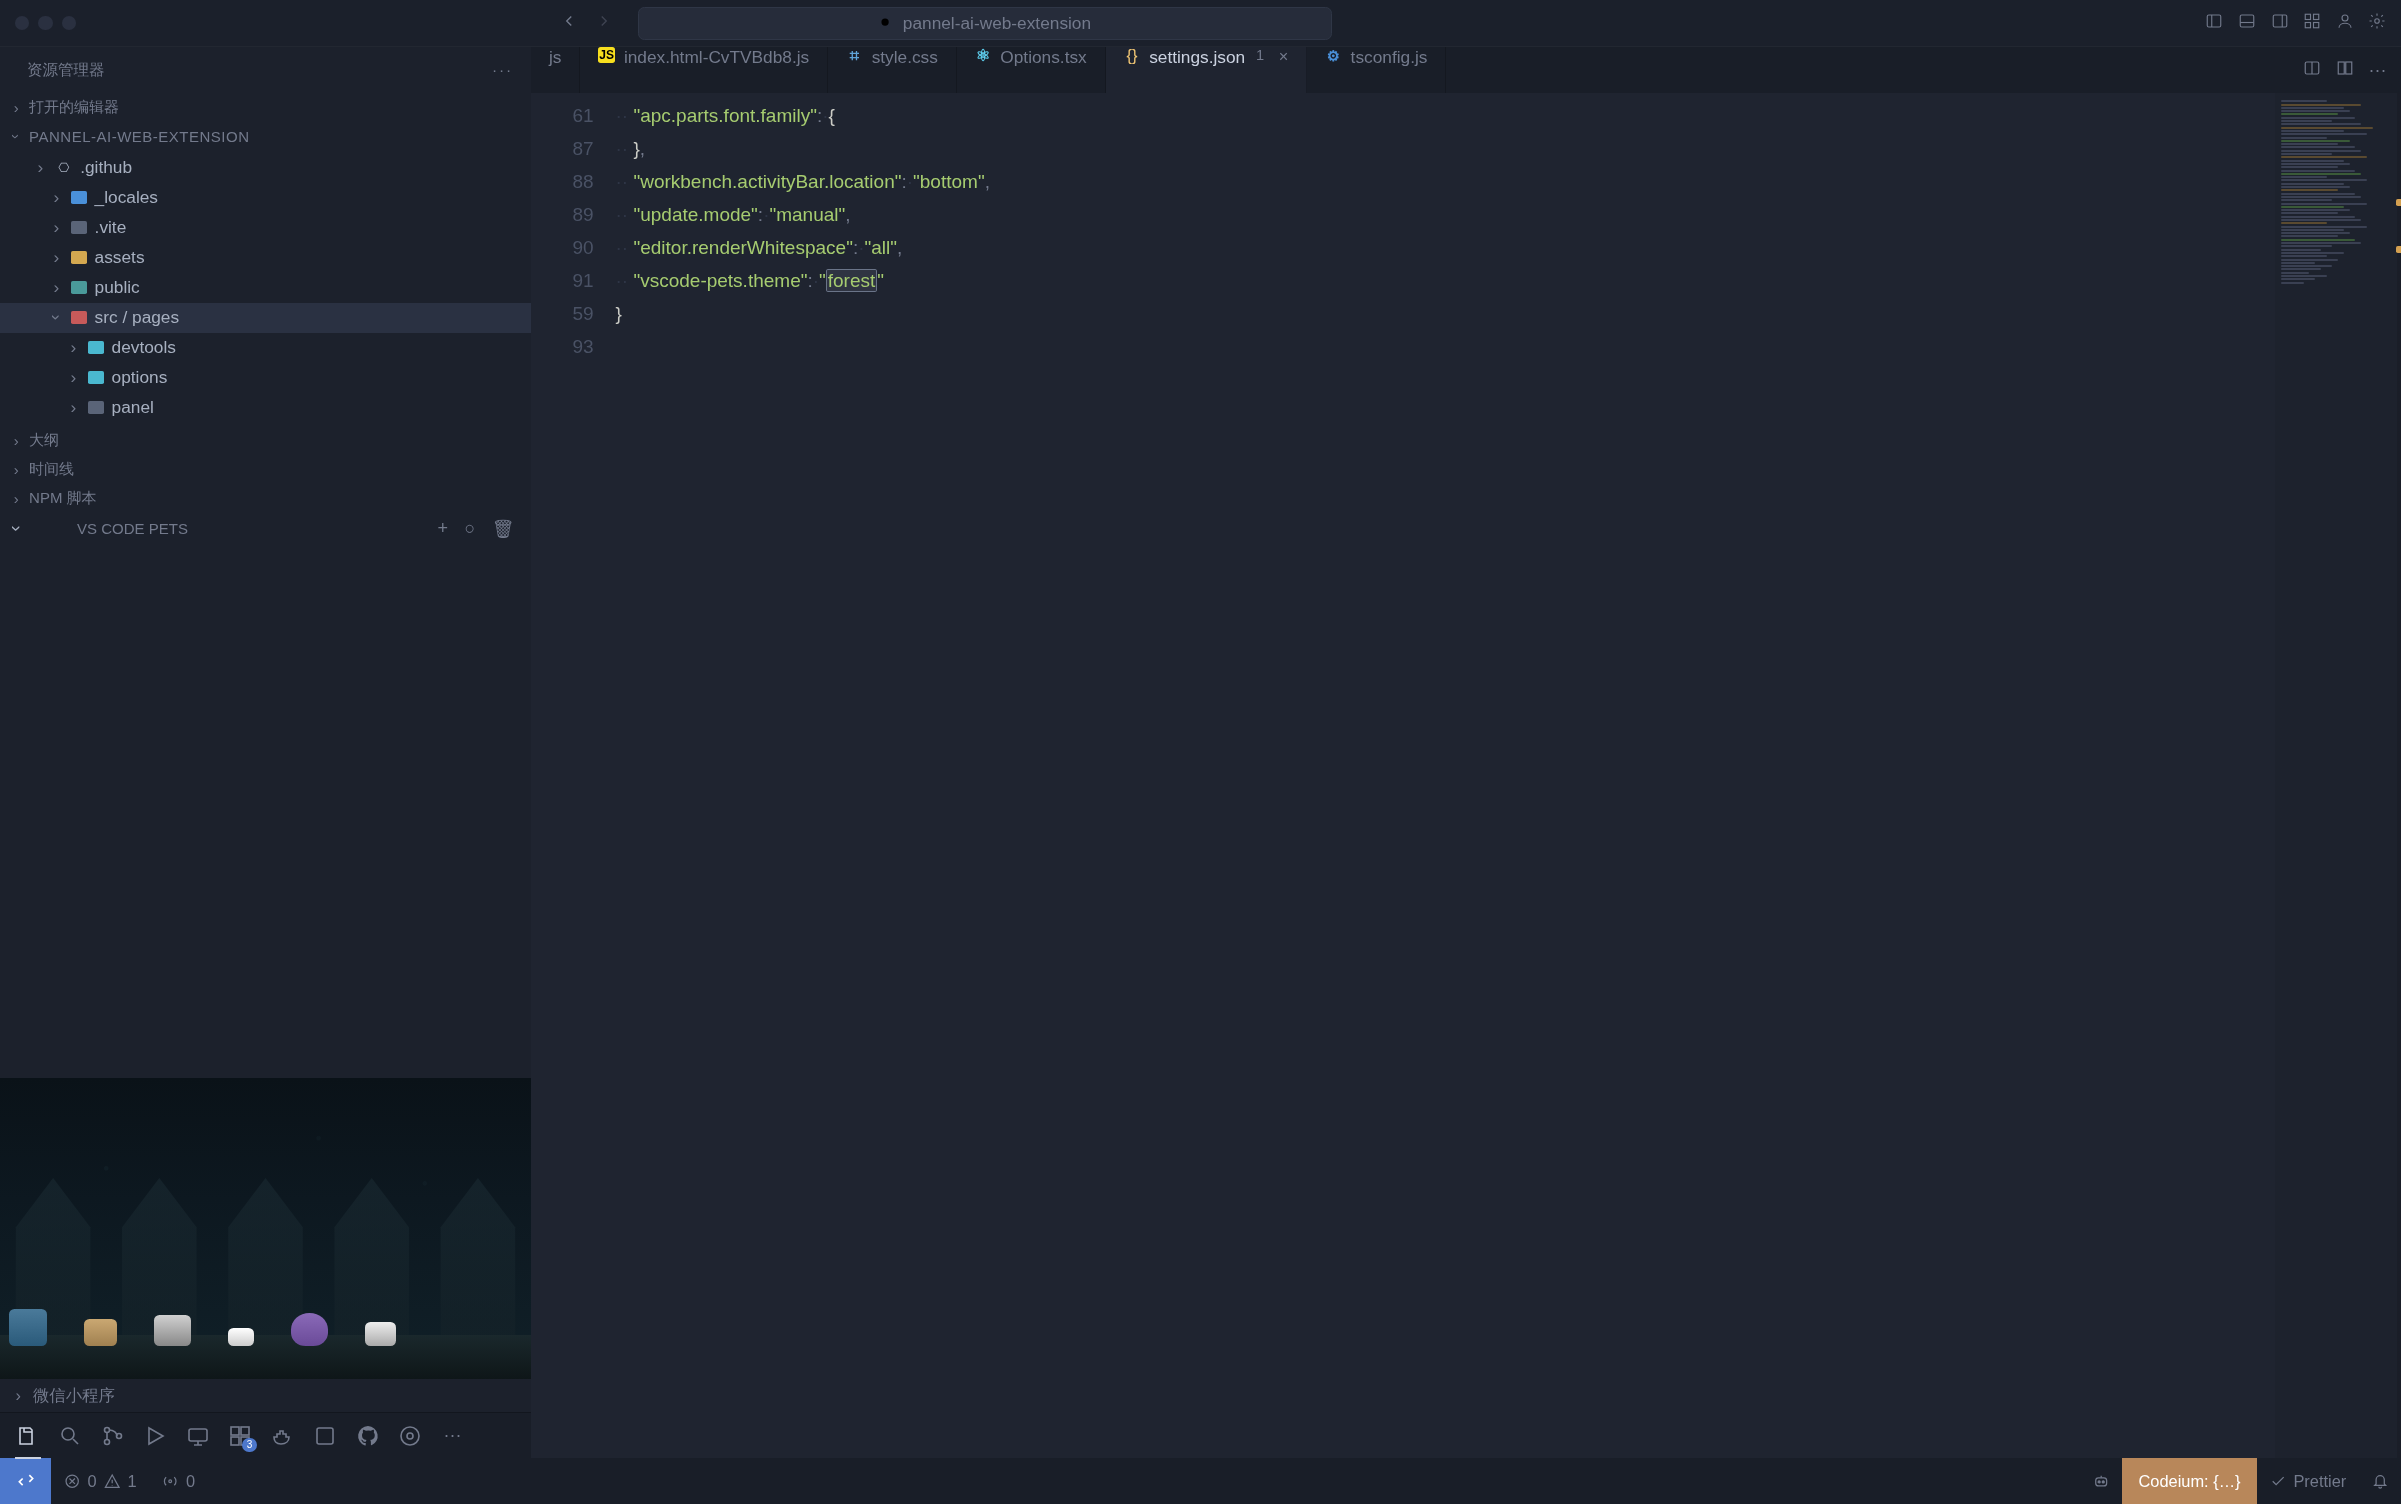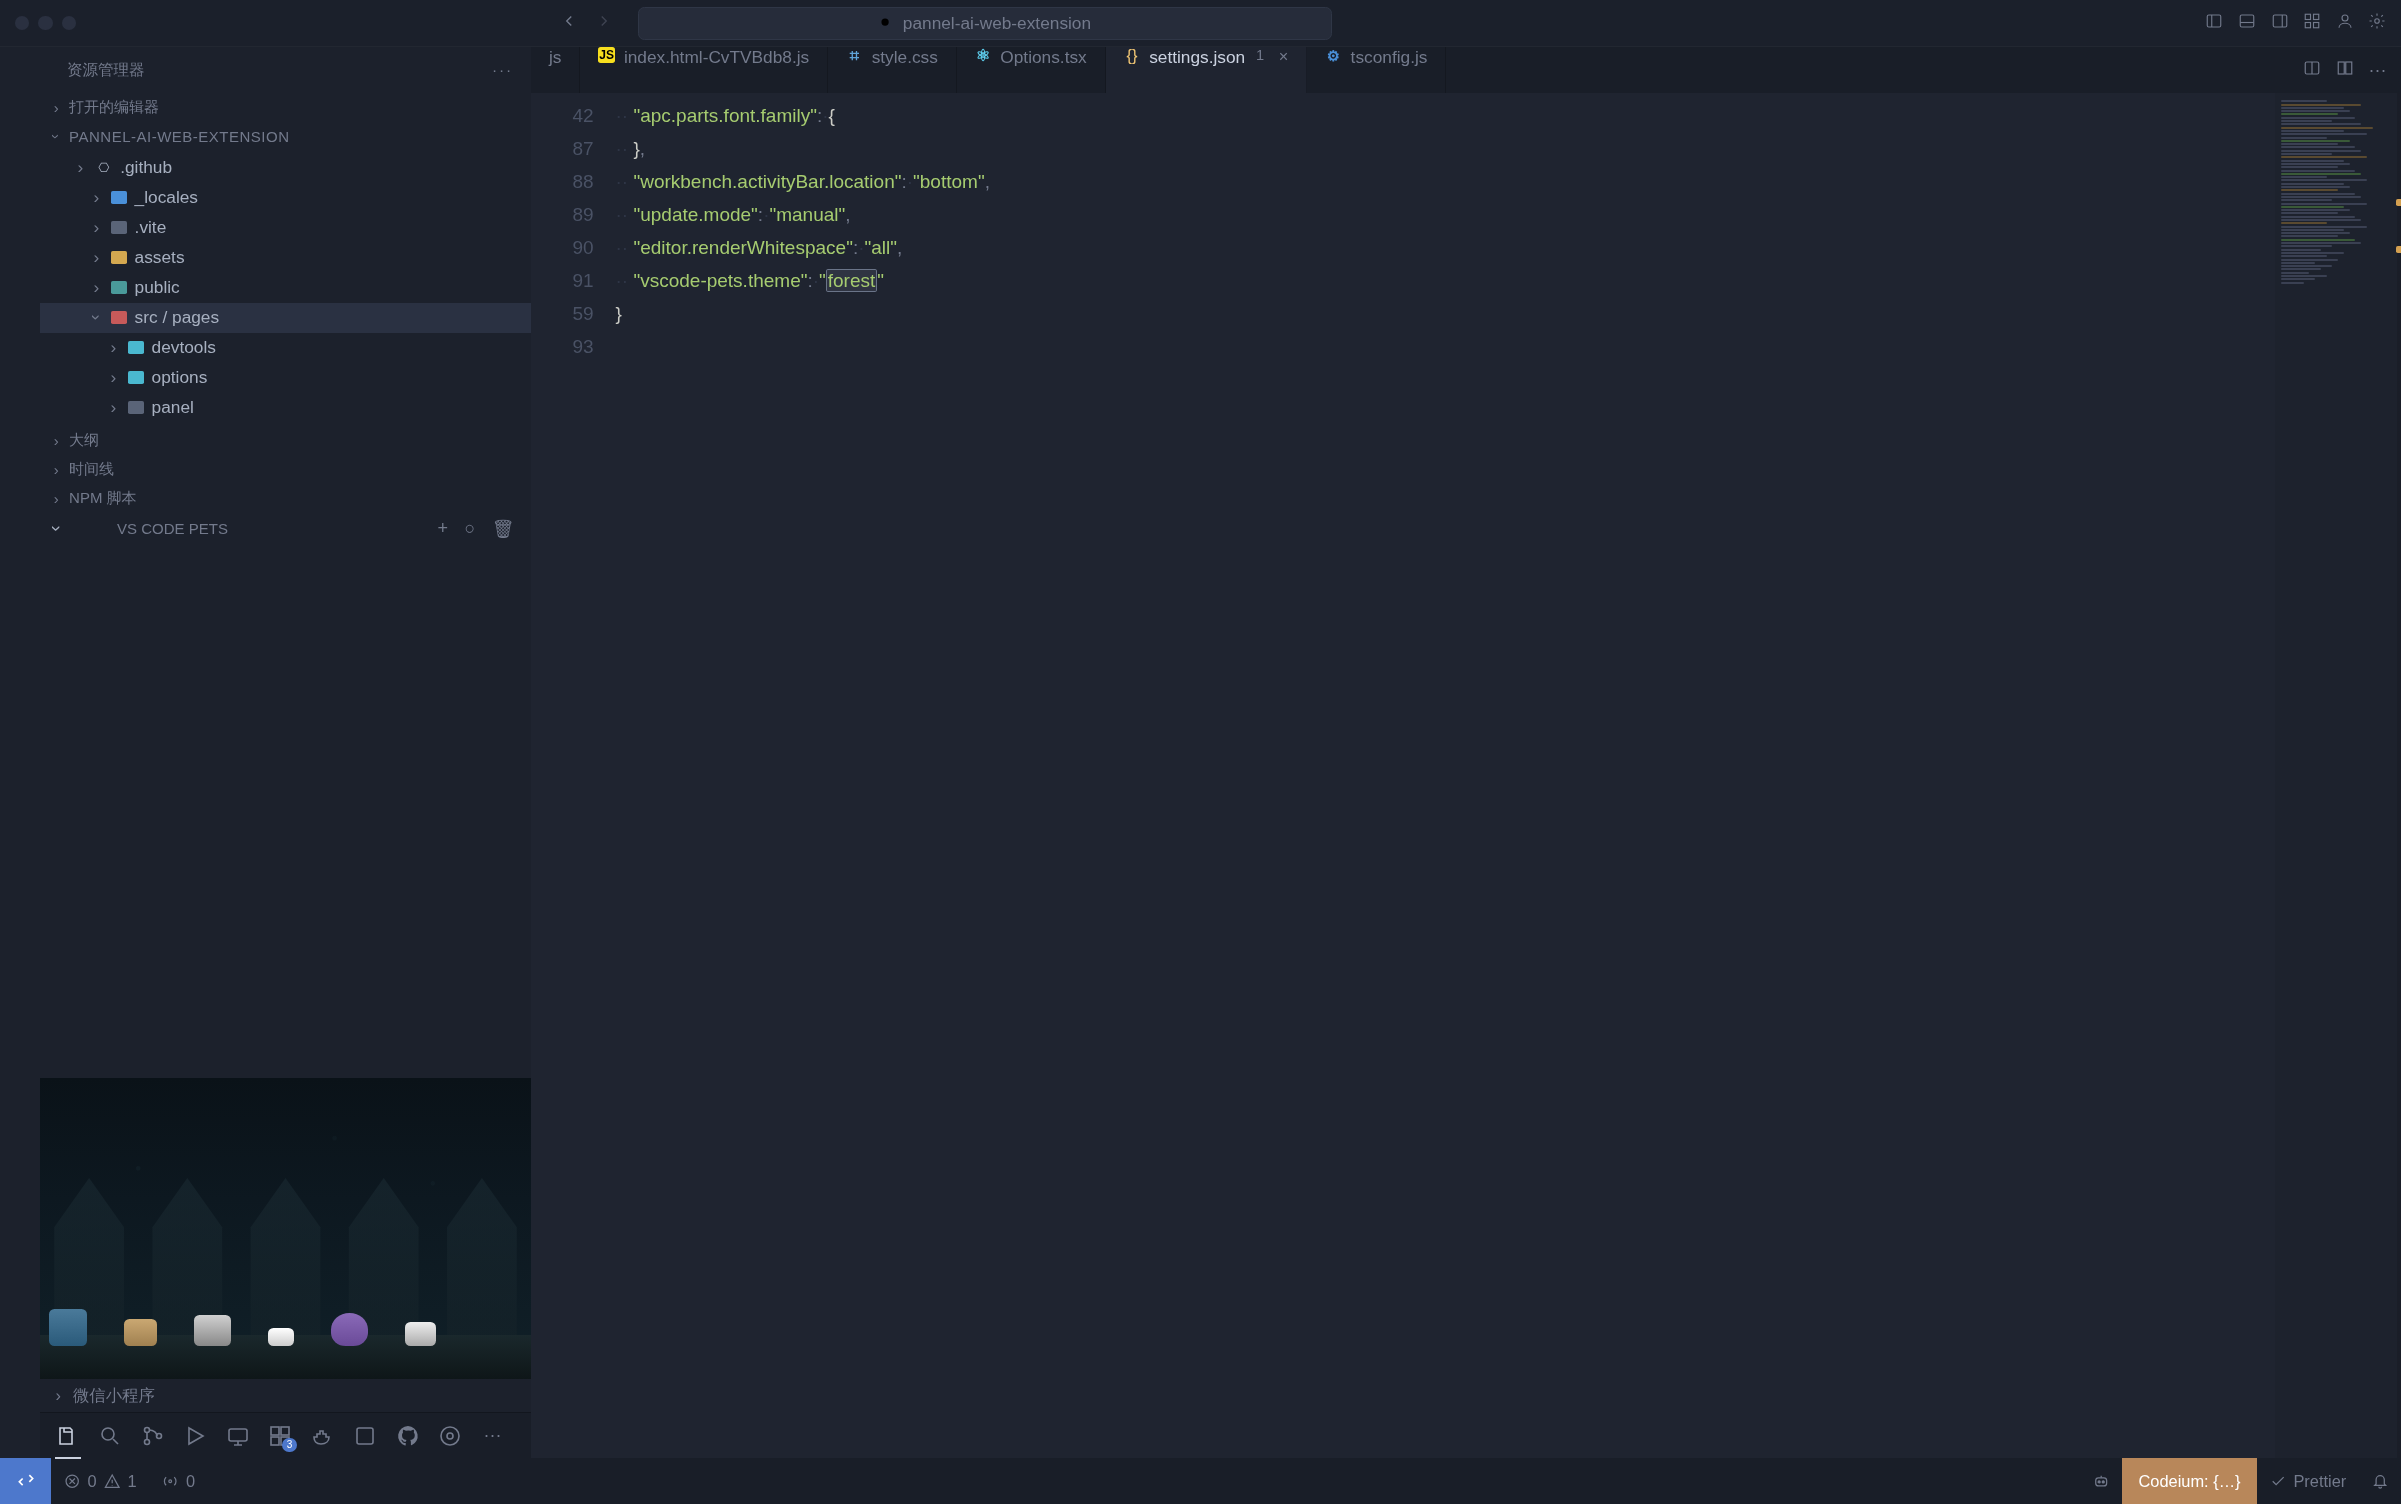--- a/index.html
+++ b/index.html
@@ -35,21 +35,21 @@
   .tb-dots{display:flex;gap:9px;}
   .dot{width:14.6px;height:14.6px;border-radius:50%;background:#2a3040;}
   .tb-nav{margin-left:auto;display:flex;gap:16.4px;align-items:center;}
   .tb-nav svg{width:18px;height:18px;stroke:var(--text-dim);fill:none;stroke-width:1.8;}
   .search{flex:0 0 694px;height:33px;background:#262c3a;border:0.9px solid #2f3646;border-radius:6.4px;display:flex;align-items:center;justify-content:center;gap:9px;color:var(--text-dim);font-size:17.3px;margin:0 16.4px;}
   .tb-right{margin-left:auto;display:flex;gap:14.6px;align-items:center;}
   .tb-right svg{width:18px;height:18px;stroke:var(--text-dim);fill:none;stroke-width:1.5;}
 
   
   .main{flex:1;display:flex;min-height:0;}
-  .sidebar{width:531px;background:#1c212c;display:flex;flex-direction:column;min-width:0;padding-left:40px;}
+  .sidebar{width:531px;background:#1c212c;display:flex;flex-direction:column;min-width:0;}
   .sb-title{height:46px;display:flex;align-items:center;justify-content:space-between;padding:0 18px 0 27px;font-size:15.5px;color:var(--text-dim);}
   .sb-dots{letter-spacing:1.8px;}
   .sb-section{display:flex;align-items:center;gap:5.5px;padding:3.7px 9px;font-size:15px;color:var(--text-dim);cursor:pointer;height:29px;}
   .sb-section.sm{font-size:15px;}
   .sb-chev{width:14.6px;display:inline-flex;justify-content:center;}
   .tree{padding:1.8px 0 3.7px;}
   .tree-item{display:flex;align-items:center;gap:7.3px;padding:2.7px 9px;font-size:17.3px;color:var(--text);height:30px;cursor:pointer;font-family:ui-monospace,Menlo,monospace;}
   .tree-item.sel{background:#2a3142;}
   .ti-chev{width:14.6px;display:inline-flex;justify-content:center;color:var(--text-dim);}
   .ti-ico{width:18px;height:18px;display:inline-flex;align-items:center;justify-content:center;font-size:12.8px;} .ind-1{padding-left:33px;} .ind-2{padding-left:49px;} .ind-3{padding-left:66px;}
@@ -386,21 +386,21 @@
         <span><svg viewBox="0 0 24 24">
               <rect x="3" y="4" width="8" height="16"></rect>
               <rect x="13" y="4" width="8" height="16"></rect>
             </svg></span>
         <span style="font-size:18px;">···</span>
       </div>
     </div>
 
     <div class="editor-body">
       <div class="gutter">
-        <div>42</div>
+        <div>61</div>
         <div>87</div>
         <div>88</div>
         <div>89</div>
         <div>90</div>
         <div>91</div>
         <div>59</div>
         <div>93</div>
       </div>
       <div class="code"><span class="guide">·· </span><span class="k">"apc.parts.font.family"</span><span class="p">:</span><span class="guide">·</span><span class="b">{</span>
 <span class="guide">·· </span><span class="b">}</span><span class="p">,</span>

